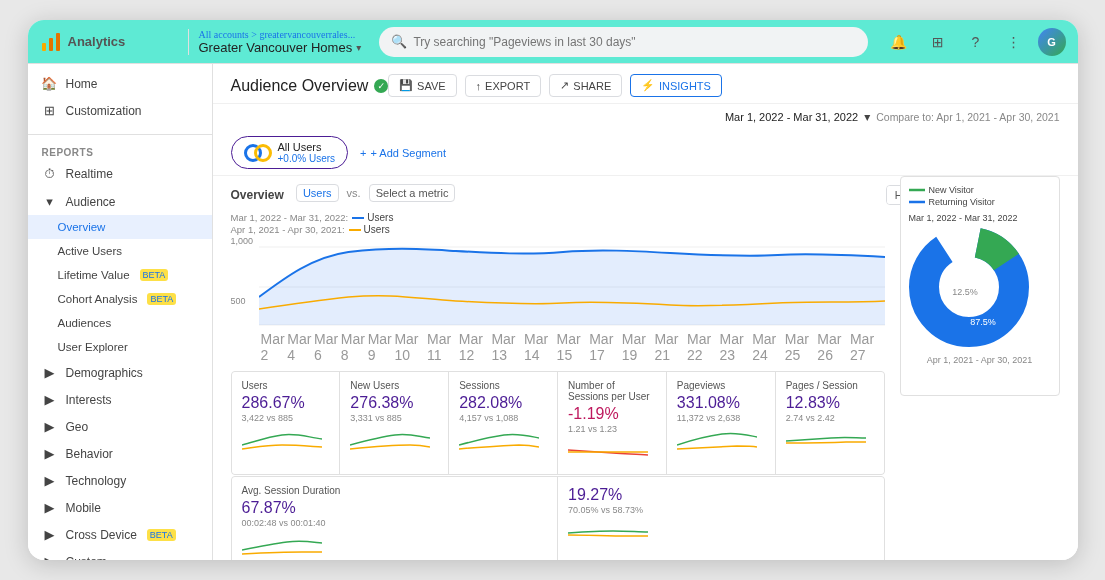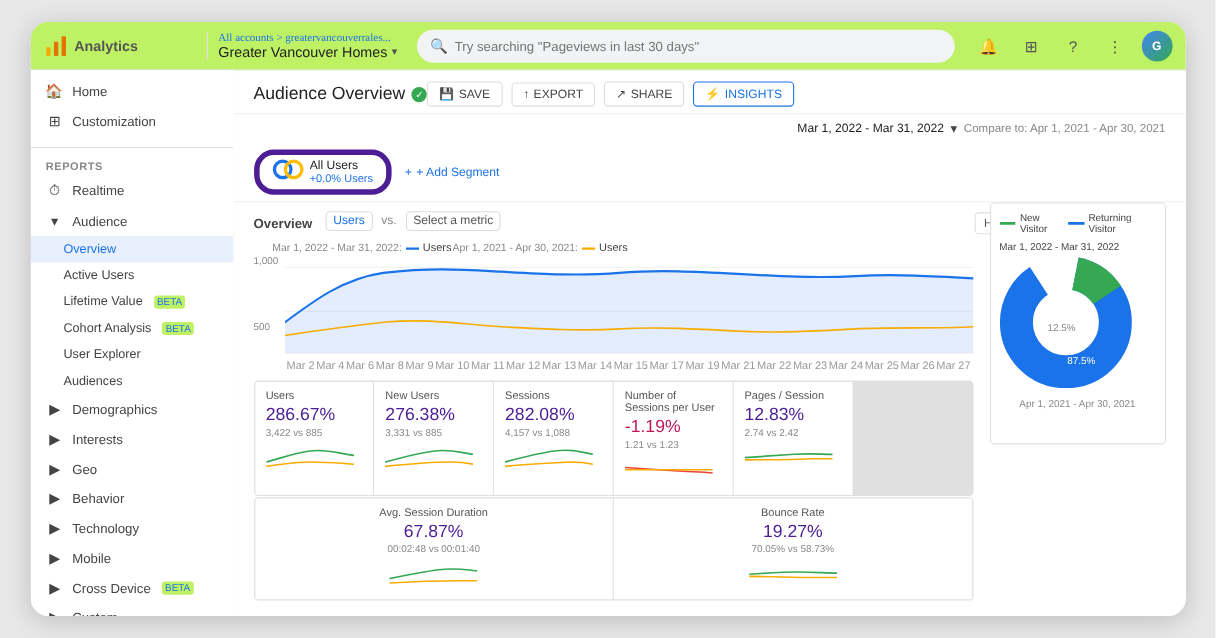--- a/index.html
+++ b/index.html
@@ -19,21 +19,21 @@
       box-shadow: 0 4px 24px rgba(0,0,0,0.18);
       overflow: hidden;
       display: flex;
       flex-direction: column;
     }
     
     .top-bar {
       display: flex;
       align-items: center;
       height: 44px;
-      background: #bef264;
+      background: #5eead4;
       border-bottom: 1px solid #e0e0e0;
       padding: 0 12px;
       gap: 8px;
       flex-shrink: 0;
     }
     .top-bar-logo {
       display: flex;
       align-items: center;
       gap: 6px;
       min-width: 140px;
@@ -171,21 +171,21 @@
     .reports-label {
       font-size: 10px;
       font-weight: 700;
       color: #888;
       padding: 8px 14px 2px;
       text-transform: uppercase;
       letter-spacing: 0.5px;
     }
     .beta-badge {
       font-size: 9px;
-      background: #bef264;
+      background: #fde047;
       color: #1a73e8;
       border-radius: 3px;
       padding: 1px 3px;
       margin-left: 2px;
     }
     
     .content {
       flex: 1;
       overflow-y: auto;
       background: #fff;
@@ -257,23 +257,23 @@
     
     .segments-bar {
       display: flex;
       align-items: center;
       gap: 12px;
       padding: 6px 18px;
       border-bottom: 1px solid #f0f0f0;
     }
     .segment-chip {
       display: flex;
-      align-items: flex-start;
+      align-items: center;
       gap: 6px;
-      border: 5px solid #4c1d95;
+      border: 1px solid #4c1d95;
       border-radius: 18px;
       padding: 4px 12px;
       font-size: 11px;
       cursor: pointer;
     }
     .segment-rings {
       position: relative;
       width: 28px;
       height: 18px;
     }
@@ -415,21 +415,21 @@
       right: 18px;
       top: 0;
       width: 160px;
       background: #fff;
       border: 1px solid #e0e0e0;
       border-radius: 4px;
       padding: 8px;
     }
     .pie-legend {
       display: flex;
-      flex-direction: row;
+      flex-direction: column;
       gap: 2px;
       margin-bottom: 6px;
     }
     .pie-legend-item {
       display: flex;
       align-items: center;
       gap: 4px;
       font-size: 9px;
       color: #444;
     }
@@ -511,24 +511,24 @@
       </div>
       <div class="sidebar-item sub">
         <span>Lifetime Value</span>
         <span class="beta-badge">BETA</span>
       </div>
       <div class="sidebar-item sub">
         <span>Cohort Analysis</span>
         <span class="beta-badge">BETA</span>
       </div>
       <div class="sidebar-item sub">
+        <span>Audiences</span>
+      </div>
+      <div class="sidebar-item sub">
         <span>User Explorer</span>
-      </div>
-      <div class="sidebar-item sub">
-        <span>Audiences</span>
       </div>
       <div class="sidebar-item">
         <span class="item-icon">▶</span>
         <span>Demographics</span>
       </div>
       <div class="sidebar-item">
         <span class="item-icon">▶</span>
         <span>Interests</span>
       </div>
       <div class="sidebar-item">
@@ -623,21 +623,21 @@
             </div>
           </div>
           <div class="time-selector">
             <button class="time-btn">Hourly</button>
             <button class="time-btn">Day</button>
             <button class="time-btn active">Week</button>
             <button class="time-btn">Month</button>
           </div>
         </div>
 
-        <div style="font-size:10px;color:#444;margin-bottom:2px;display:flex;flex-direction:row;gap:1px;margin-left:17px;">
+        <div style="font-size:10px;color:#444;margin-bottom:2px;display:flex;flex-direction:column;gap:1px;">
           <div style="display:flex;align-items:center;gap:4px;">
             <span style="font-size:9.5px;color:#888;">Mar 1, 2022 - Mar 31, 2022:</span>
             <span style="display:inline-flex;align-items:center;gap:3px;">
               <svg width="12" height="8">
                   <line x1="0" y1="4" x2="12" y2="4" stroke="#1a73e8" stroke-width="2"></line>
                 </svg>
               <span>Users</span>
             </span>
           </div>
           <div style="display:flex;align-items:flex-start;gap:4px;">
@@ -659,21 +659,21 @@
             <line x1="0" y1="10" x2="700" y2="10" stroke="#e0e0e0" stroke-width="0.5"></line>
             <line x1="0" y1="50" x2="700" y2="50" stroke="#e0e0e0" stroke-width="0.5"></line>
             <line x1="0" y1="88" x2="700" y2="88" stroke="#e0e0e0" stroke-width="0.5"></line>
 
             <path d="M0,60 C30,40 60,20 100,15 C150,10 180,12 220,14 C260,16 300,18 340,15 C380,12 420,14 460,16 C500,18 540,20 580,18 C620,16 660,18 700,20 L700,88 L0,88 Z" fill="#4285f4" fill-opacity="0.15"></path>
             <path d="M0,60 C30,40 60,20 100,15 C150,10 180,12 220,14 C260,16 300,18 340,15 C380,12 420,14 460,16 C500,18 540,20 580,18 C620,16 660,18 700,20" fill="none" stroke="#1a73e8" stroke-width="2"></path>
 
             <path d="M0,72 C30,68 60,64 100,60 C150,56 180,62 220,64 C260,66 300,68 340,66 C380,64 420,66 460,68 C500,70 540,68 580,66 C620,64 660,66 700,64" fill="none" stroke="#f9ab00" stroke-width="1.5"></path>
           </svg>
         </div>
-        <div class="chart-x-axis" style="margin-left:28px;margin-right:175px;font-size:10px;">
+        <div class="chart-x-axis" style="margin-left:28px;margin-right:175px;font-size:14px;">
           <span>Mar 2</span>
           <span>Mar 4</span>
           <span>Mar 6</span>
           <span>Mar 8</span>
           <span>Mar 9</span>
           <span>Mar 10</span>
           <span>Mar 11</span>
           <span>Mar 12</span>
           <span>Mar 13</span>
           <span>Mar 14</span>
@@ -747,42 +747,50 @@
           <div class="metric-card">
             <div class="metric-title">Number of Sessions per User</div>
             <div class="metric-value negative">-1.19%</div>
             <div class="metric-comparison">1.21 vs 1.23</div>
             <svg class="metric-sparkline" viewBox="0 0 80 24" preserveAspectRatio="none">
               <path d="M0,12 C15,13 30,14 45,15 C60,16 70,16 80,17" fill="none" stroke="#ea4335" stroke-width="1.5"></path>
               <path d="M0,14 C15,14 30,14 45,14 C60,14 70,14 80,14" fill="none" stroke="#f9ab00" stroke-width="1.5"></path>
             </svg>
           </div>
           <div class="metric-card">
+            <div class="metric-title">Pageviews</div>
+            <div class="metric-value">331.08%</div>
+            <div class="metric-comparison">11,372 vs 2,638</div>
+            <svg class="metric-sparkline" viewBox="0 0 80 24" preserveAspectRatio="none">
+              <path d="M0,18 C15,13 30,9 45,7 C60,5 70,8 80,10" fill="none" stroke="#34a853" stroke-width="1.5"></path>
+              <path d="M0,22 C20,21 40,20 60,19 C70,19 75,19 80,20" fill="none" stroke="#f9ab00" stroke-width="1.5"></path>
+            </svg>
+          </div>
+          <div class="metric-card">
             <div class="metric-title">Pages / Session</div>
             <div class="metric-value">12.83%</div>
             <div class="metric-comparison">2.74 vs 2.42</div>
             <svg class="metric-sparkline" viewBox="0 0 80 24" preserveAspectRatio="none">
               <path d="M0,14 C15,13 30,12 45,11 C60,10 70,11 80,11" fill="none" stroke="#34a853" stroke-width="1.5"></path>
               <path d="M0,16 C20,16 40,16 60,15 C70,15 75,15 80,15" fill="none" stroke="#f9ab00" stroke-width="1.5"></path>
             </svg>
           </div>
         </div>
 
-        <div class="bottom-metrics" style="margin-right:175px;margin-top:1px;text-align:center;">
+        <div class="bottom-metrics" style="margin-right:175px;margin-top:1px;">
           <div class="metric-card">
             <div class="metric-title">Avg. Session Duration</div>
             <div class="metric-value">67.87%</div>
             <div class="metric-comparison">00:02:48 vs 00:01:40</div>
             <svg class="metric-sparkline" viewBox="0 0 80 24" preserveAspectRatio="none">
               <path d="M0,18 C15,15 30,12 45,10 C60,8 70,10 80,11" fill="none" stroke="#34a853" stroke-width="1.5"></path>
               <path d="M0,22 C20,21 40,20 60,20 C70,20 75,20 80,20" fill="none" stroke="#f9ab00" stroke-width="1.5"></path>
             </svg>
           </div>
           <div class="metric-card">
-            <div class="metric-title">Bounce Rate</div>
             <div class="metric-value">19.27%</div>
             <div class="metric-comparison">70.05% vs 58.73%</div>
             <svg class="metric-sparkline" viewBox="0 0 80 24" preserveAspectRatio="none">
               <path d="M0,14 C15,13 30,12 45,12 C60,12 70,13 80,13" fill="none" stroke="#34a853" stroke-width="1.5"></path>
               <path d="M0,16 C20,16 40,17 60,17 C70,17 75,17 80,17" fill="none" stroke="#f9ab00" stroke-width="1.5"></path>
             </svg>
           </div>
         </div>
       </div>
     </div>

